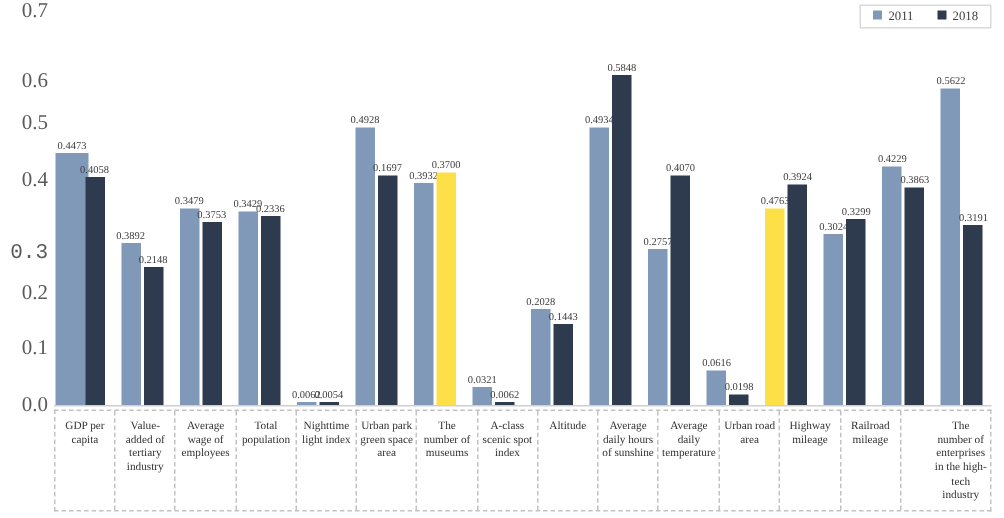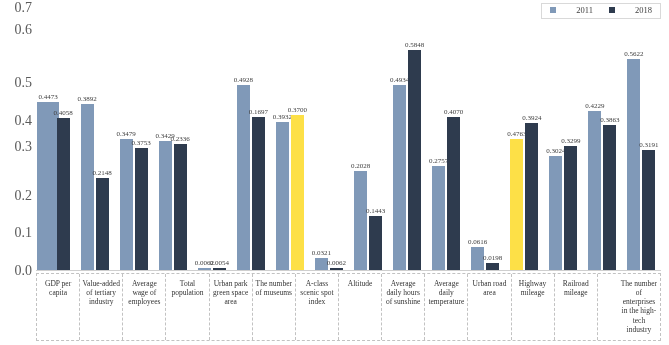--- a/index.html
+++ b/index.html
@@ -15,21 +15,21 @@
   
   .legend{
     position:absolute;top:3px;right:8px;
     border:1px solid #d9d9d9;
     background:#fff;
     padding:2px 8px 3px 8px;
     display:flex;align-items:center;gap:16px;
     font-size:8.5px;
     line-height:1;
   }
-  .legend-item{display:flex;align-items:center;gap:20px;}
+  .legend-item{display:flex;align-items:center;gap:4px;}
   .legend-swatch{width:6px;height:6px;display:inline-block;}
   .legend-label{font-size:8.5px;color:#404040;}
 
   
   .plot{
     position:absolute;
     left:36px;top:8px;
     width:625px;height:263px;
   }
   .y-axis{
@@ -123,24 +123,24 @@
         <span class="legend-label">2011</span>
       </div>
       <div class="legend-item">
         <span class="legend-swatch" style="background: rgb(46, 59, 78);"></span>
         <span class="legend-label">2018</span>
       </div>
     </div>
 
   <div class="y-axis" id="y-axis">
       <div class="ytick" style="top: 0px;">0.7</div>
-      <div class="ytick" style="top: 22px;">0.6</div>
+      <div class="ytick" style="top: 47px;">0.6</div>
       <div class="ytick" style="top: 75.1429px;">0.5</div>
       <div class="ytick" style="top: 112.714px;">0.4</div>
-      <div class="ytick" style="top: 139px;">0.3</div>
+      <div class="ytick" style="top: 161px; font-family: Liberation Mono, monospace;">0.3</div>
       <div class="ytick" style="top: 187.857px;">0.2</div>
       <div class="ytick" style="top: 225.429px;">0.1</div>
       <div class="ytick" style="top: 263px;">0.0</div>
     </div>
 
   <div class="plot">
     <div class="baseline"></div>
     <div class="groups" id="groups">
         <div class="group">
           <div class="bar-wrap">
@@ -149,21 +149,21 @@
             </div>
           </div>
           <div class="bar-wrap">
             <div class="bar s2018" style="height: 152.465px; background: rgb(46, 59, 78);">
               <span class="vlabel">0.4058</span>
             </div>
           </div>
         </div>
         <div class="group">
           <div class="bar-wrap">
-            <div class="bar s2011" style="height: 166px; background: rgb(128, 153, 184);">
+            <div class="bar s2011" style="height: 108px; background: rgb(128, 153, 184);">
               <span class="vlabel">0.3892</span>
             </div>
           </div>
           <div class="bar-wrap">
             <div class="bar s2018" style="height: 92px; background: rgb(46, 59, 78);">
               <span class="vlabel">0.2148</span>
             </div>
           </div>
         </div>
         <div class="group">
@@ -233,21 +233,21 @@
             </div>
           </div>
           <div class="bar-wrap">
             <div class="bar s2018" style="height: 2.32943px; background: rgb(46, 59, 78);">
               <span class="vlabel">0.0062</span>
             </div>
           </div>
         </div>
         <div class="group">
           <div class="bar-wrap">
-            <div class="bar s2011" style="height: 99px; background: rgb(128, 153, 184);">
+            <div class="bar s2011" style="height: 64px; background: rgb(128, 153, 184);">
               <span class="vlabel">0.2028</span>
             </div>
           </div>
           <div class="bar-wrap">
             <div class="bar s2018" style="height: 54.2156px; background: rgb(46, 59, 78);">
               <span class="vlabel">0.1443</span>
             </div>
           </div>
         </div>
         <div class="group">
@@ -344,20 +344,23 @@
       <div class="cat">
         <div class="cat-label">Value-added of tertiary industry</div>
       </div>
       <div class="cat">
         <div class="cat-label">Average wage of employees</div>
       </div>
       <div class="cat">
         <div class="cat-label">Total population</div>
       </div>
       <div class="cat">
+        <div class="cat-label">Nighttime light index</div>
+      </div>
+      <div class="cat">
         <div class="cat-label">Urban park green space area</div>
       </div>
       <div class="cat">
         <div class="cat-label">The number of museums</div>
       </div>
       <div class="cat">
         <div class="cat-label">A-class scenic spot index</div>
       </div>
       <div class="cat">
         <div class="cat-label">Altitude</div>

